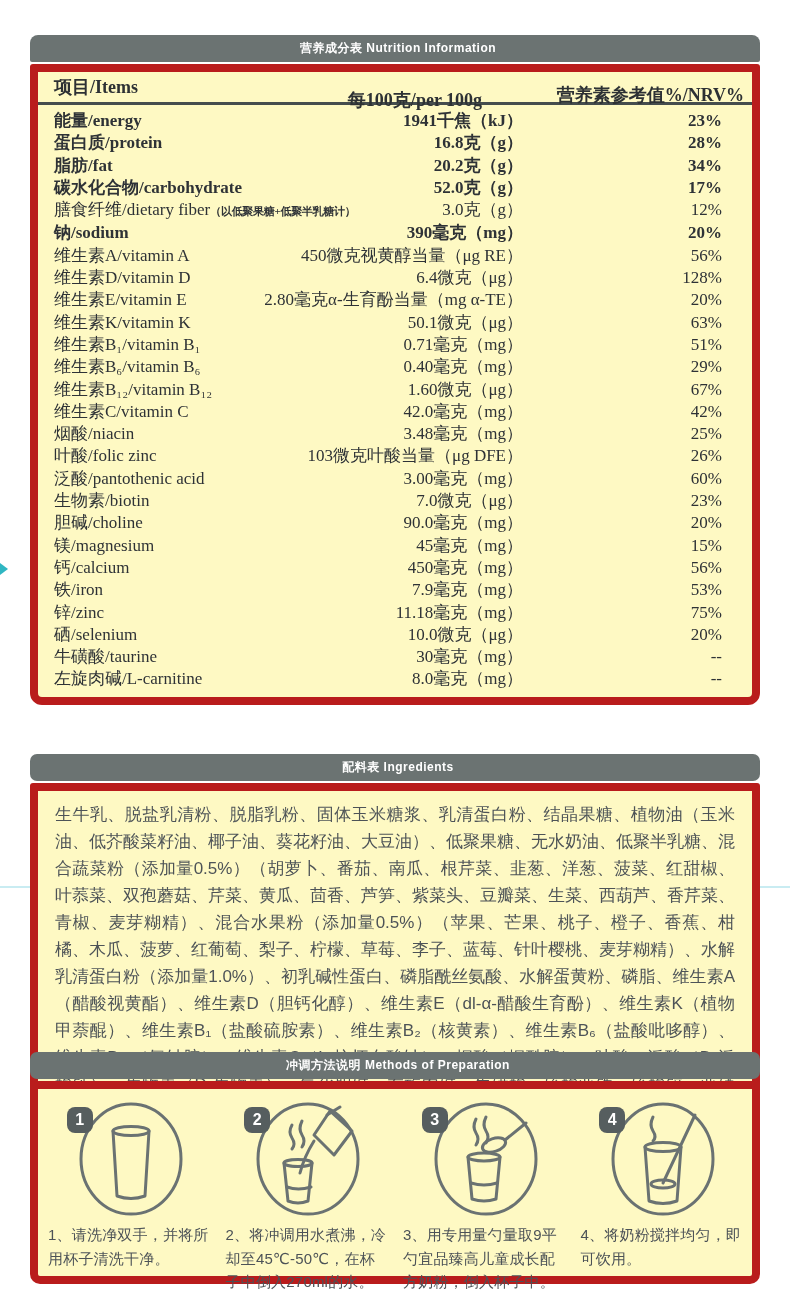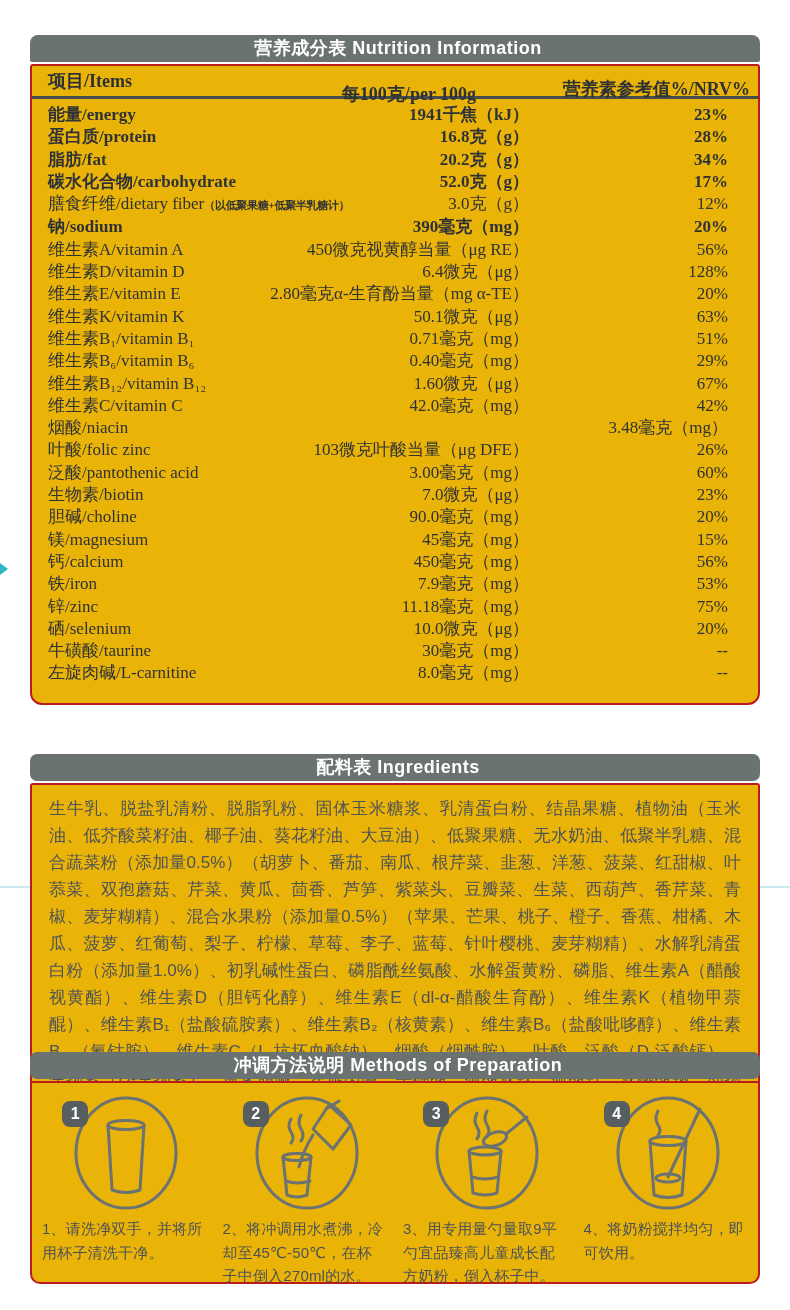--- a/index.html
+++ b/index.html
@@ -5,24 +5,24 @@
   html,body{margin:0;padding:0;}
   body{
     width:790px;height:1310px;background:#ffffff;position:relative;overflow:hidden;
     font-family:"Liberation Sans","DejaVu Sans",sans-serif;
     -webkit-font-smoothing:antialiased;
   }
   .section{position:absolute;left:30px;width:730px;}
   .title-bar{
     background:#6b7372;color:#ffffff;text-align:center;
     height:27px;line-height:27px;border-radius:7px;
-    font-size:18px;font-weight:bold;letter-spacing:0.5px;padding-left:6px;
+    font-size:12px;font-weight:bold;letter-spacing:0.5px;padding-left:6px;
   }
   .body-box{
-    border:2px solid #b91c1c;background:#eab308;margin-top:2px;box-sizing:border-box;
+    border:8px solid #b91c1c;background:#fef9c3;margin-top:2px;box-sizing:border-box;
   }
   
   #nutrition-section .title-bar{border-radius:8px 8px 2px 2px;}
   #nutrition-box{border-radius:3px 3px 12px 12px;height:641px;}
   .col-header{
     position:relative;height:27px;border-bottom:3px solid #454d4d;
     font-family:"Liberation Serif","DejaVu Serif",serif;
     font-weight:bold;font-size:18px;color:#2d3134;padding:2px 0 1px 0;
   }
   .col-header .ch-item{position:absolute;left:16px;top:3px;}
@@ -155,20 +155,21 @@
           <span class="cell-nrv">67%</span>
         </div>
         <div class="nrow">
           <span class="cell-item">维生素C/vitamin C</span>
           <span class="cell-value">42.0毫克（mg）</span>
           <span class="cell-nrv">42%</span>
         </div>
         <div class="nrow">
           <span class="cell-item">烟酸/niacin</span>
           <span class="cell-value">3.48毫克（mg）</span>
+          <span class="cell-nrv">25%</span>
         </div>
         <div class="nrow">
           <span class="cell-item">叶酸/folic zinc</span>
           <span class="cell-value">103微克叶酸当量（μg DFE）</span>
           <span class="cell-nrv">26%</span>
         </div>
         <div class="nrow">
           <span class="cell-item">泛酸/pantothenic acid</span>
           <span class="cell-value">3.00毫克（mg）</span>
           <span class="cell-nrv">60%</span>

